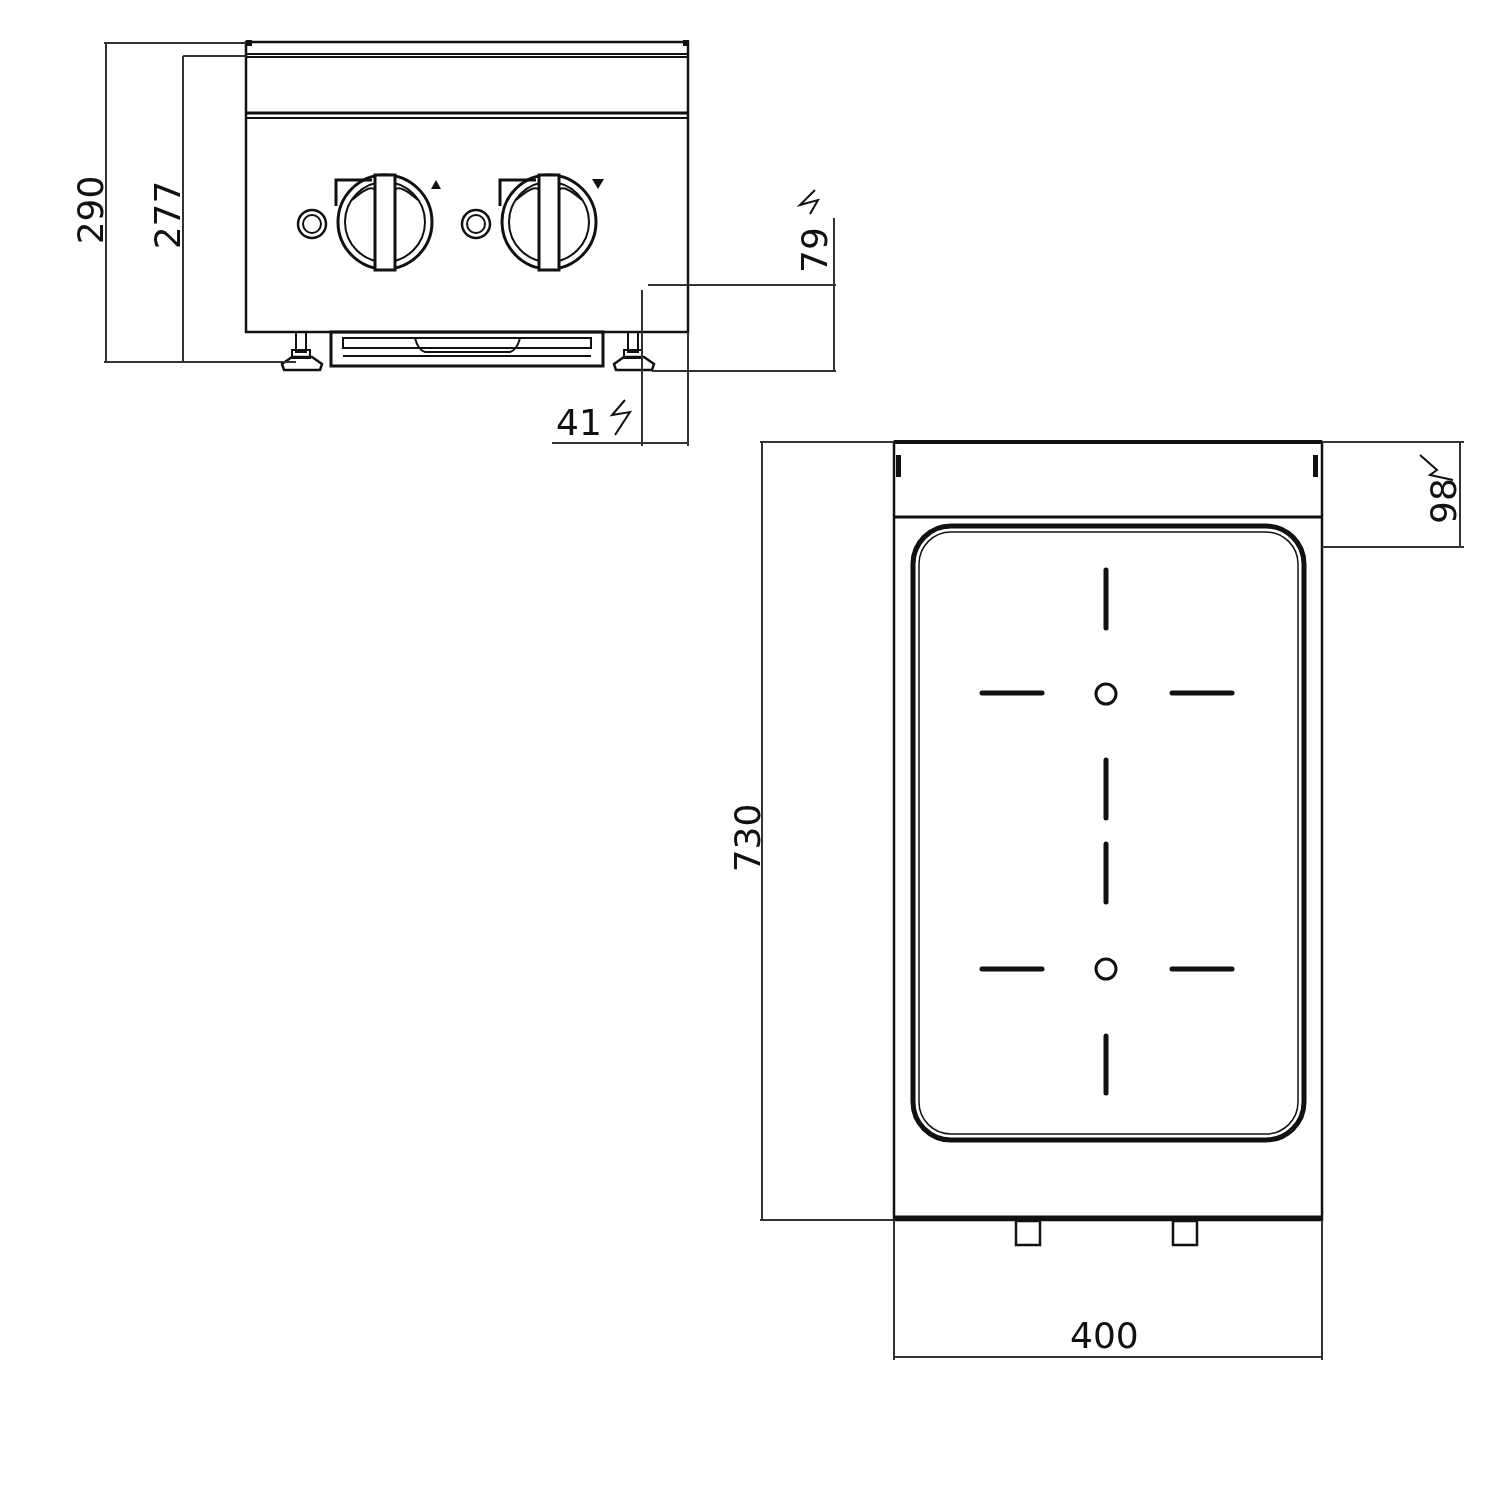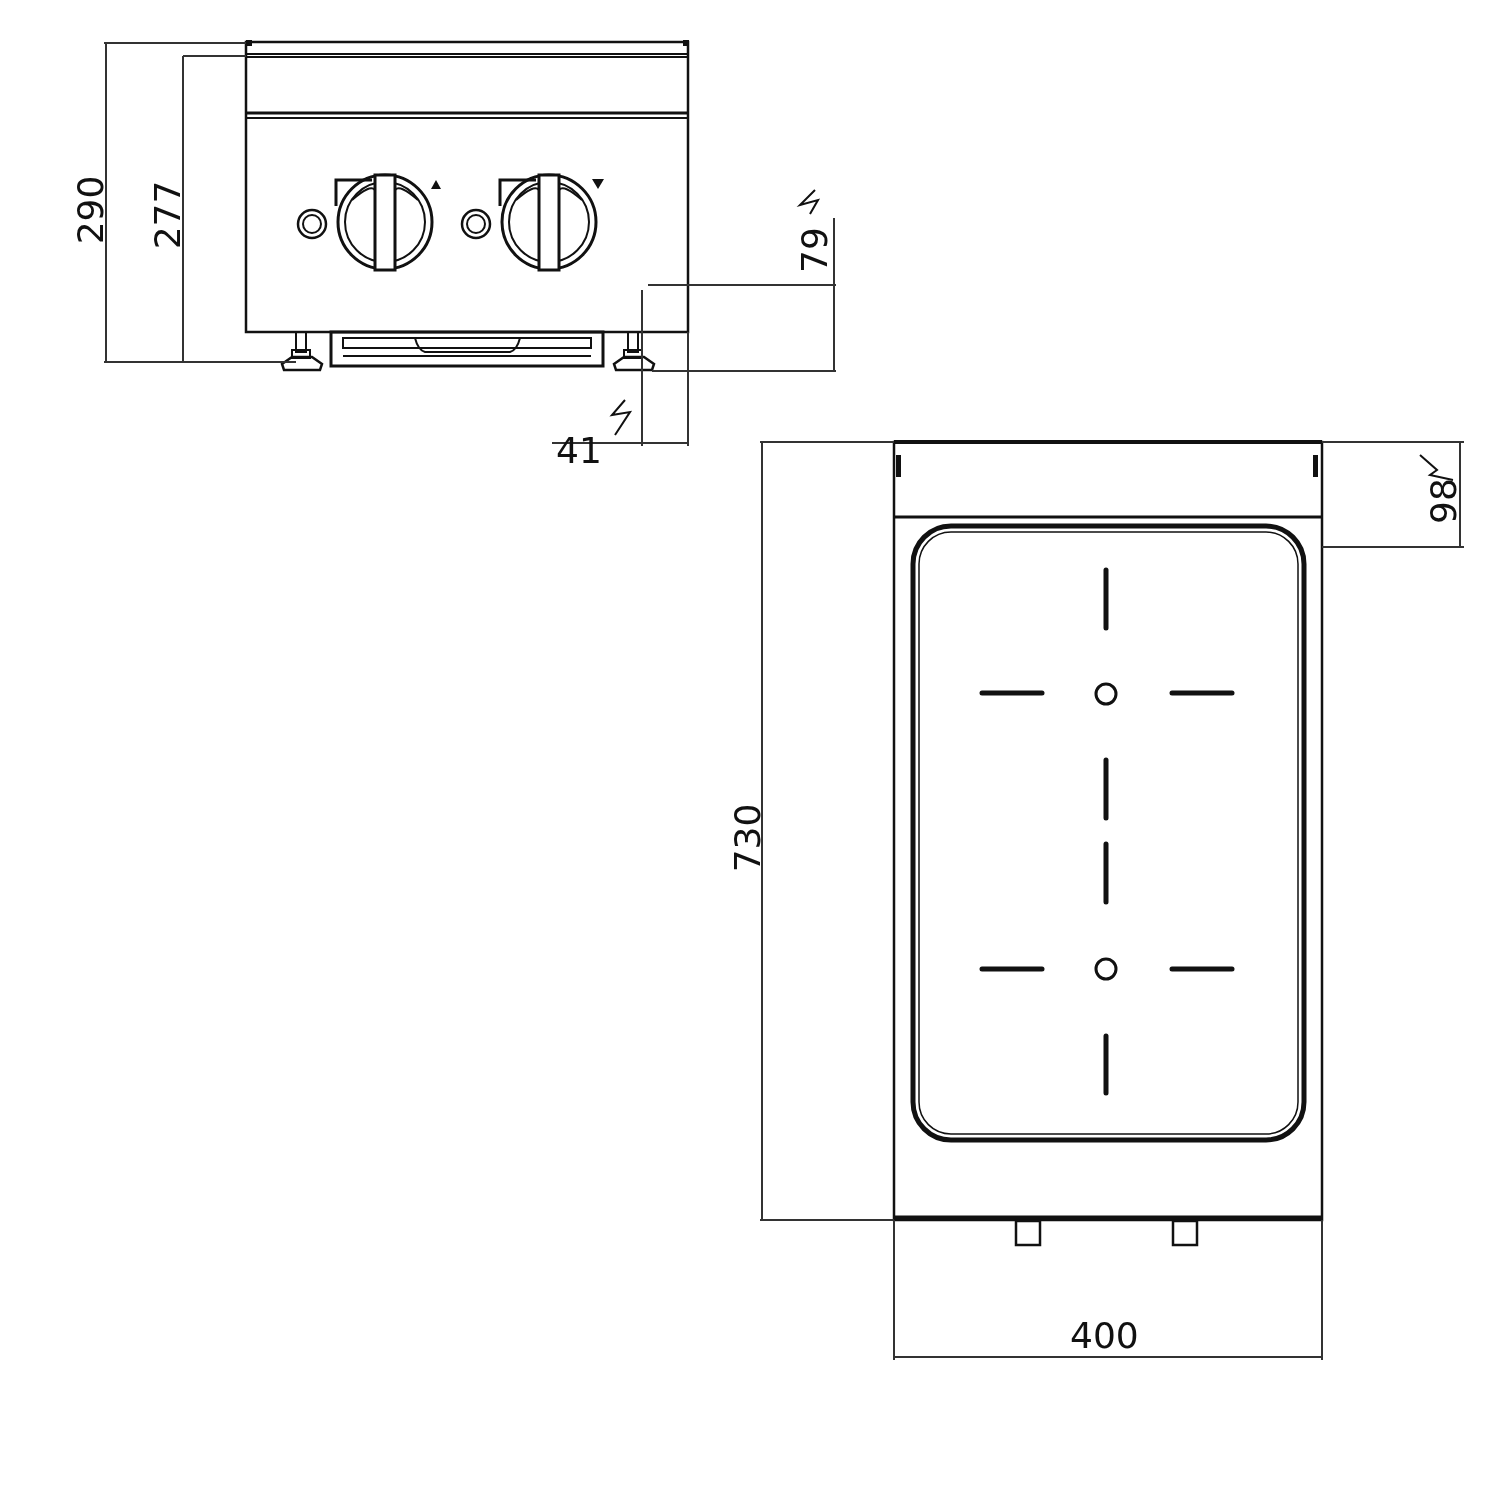--- a/index.html
+++ b/index.html
@@ -137,16 +137,16 @@
     <line x1="1460" y1="442" x2="1460" y2="547"></line>
   </g>
   <g stroke="#111" stroke-width="2" fill="none">
     <path d="M1420 455 L1437 470 L1430 475 L1453 480"></path>
   </g>
 </svg>
 
 <div class="dim-text rot" style="left:57px; top:192px;">290</div>
 <div class="dim-text rot" style="left:134px; top:197px;">277</div>
 <div class="dim-text rot" style="left:792px; top:232px;">79</div>
-<div class="dim-text" style="left:556px; top:405px;margin-top:28px;">41</div>
+<div class="dim-text" style="left:556px; top:405px;">41</div>
 <div class="dim-text rot" style="left:1421px; top:483px;">98</div>
 <div class="dim-text rot" style="left:714px; top:820px;">730</div>
 <div class="dim-text" style="left:1070px; top:1318px;text-align:center;">400</div>
 
 </body></html>

